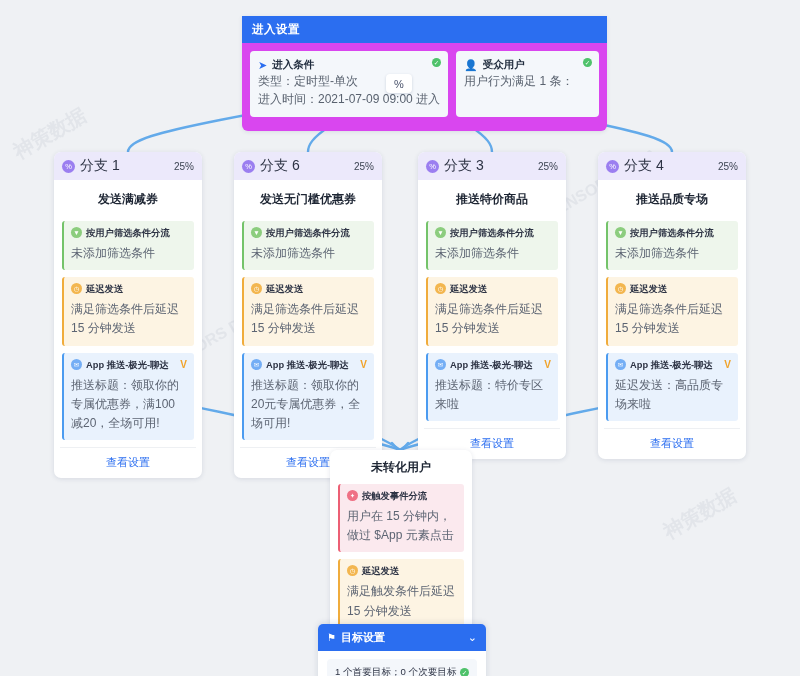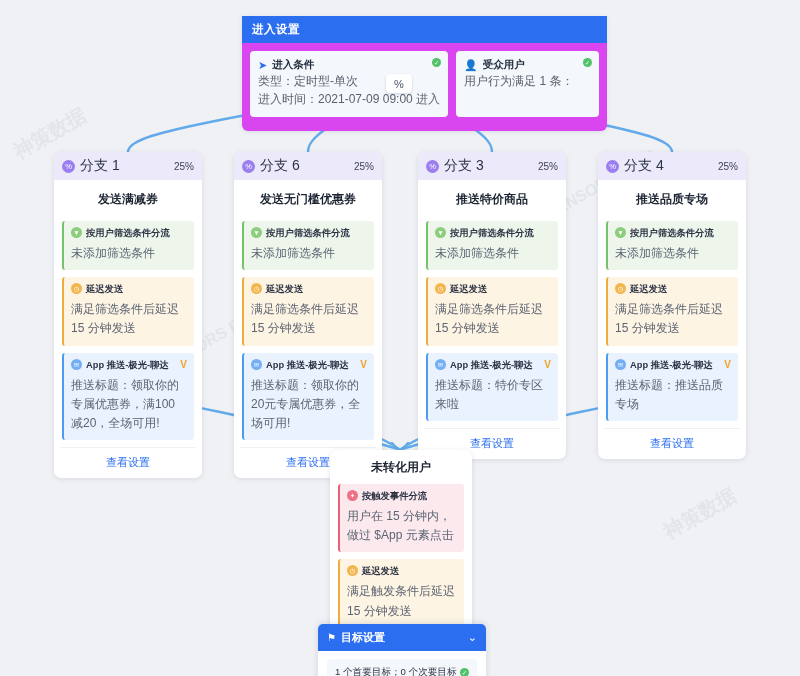--- a/index.html
+++ b/index.html
@@ -280,21 +280,21 @@
             <span>延迟发送</span>
           </div>
           <div class="step-desc">满足筛选条件后延迟 15 分钟发送</div>
         </div>
         <div class="step push">
           <div class="step-title">
             <span class="step-ico">✉</span>
             <span>App 推送-极光-聊达</span>
             <span class="vendor">V</span>
           </div>
-          <div class="step-desc">推送标题：推送品质专场</div>
+          <div class="step-desc">延迟发送：高品质专场来啦</div>
         </div>
         <div class="view-link">查看设置</div>
       </div>
     </div>
 
   <div class="bottom-card">
     <div class="branch-title">未转化用户</div>
     <div id="bottom-steps">
         <div class="step trigger">
           <div class="step-title">

